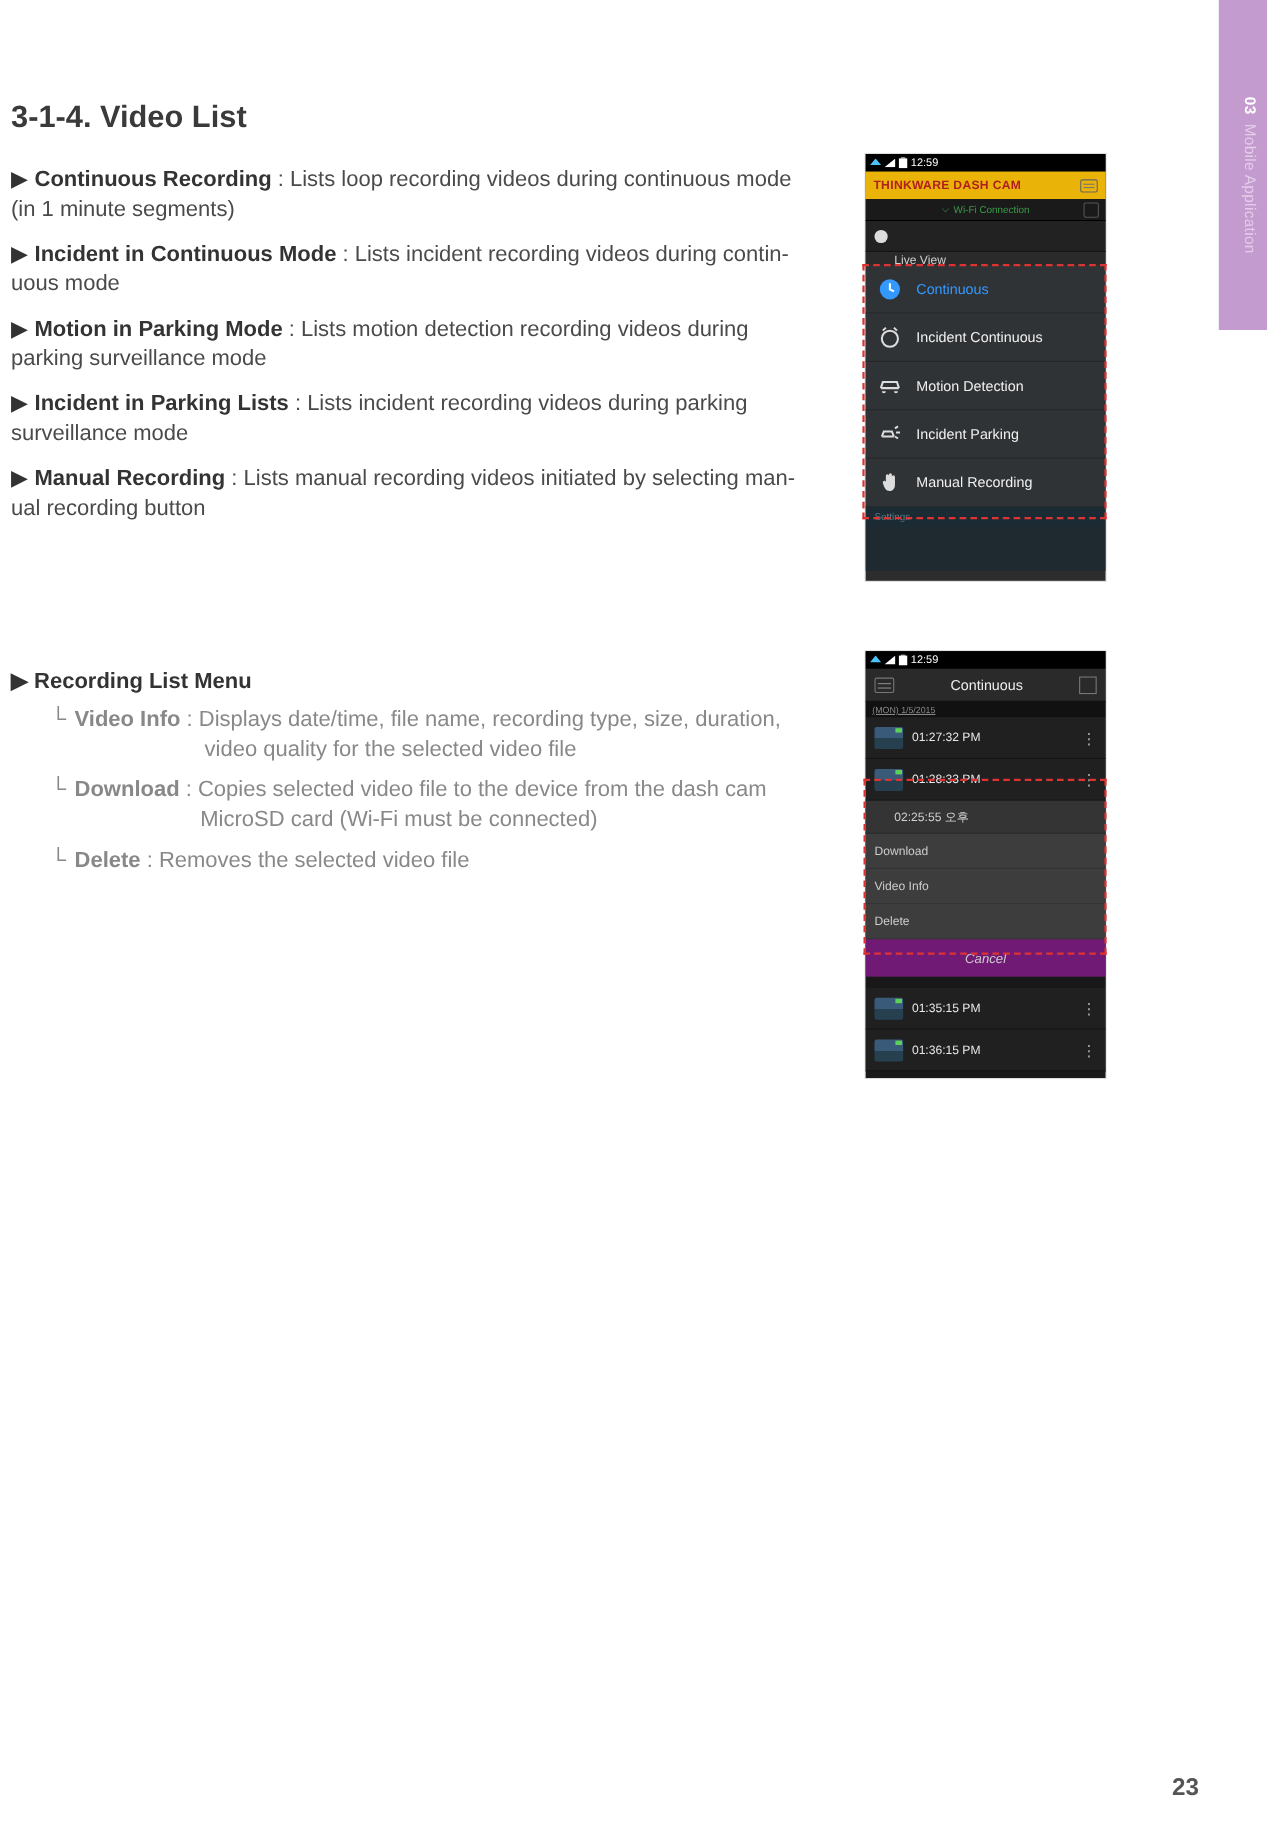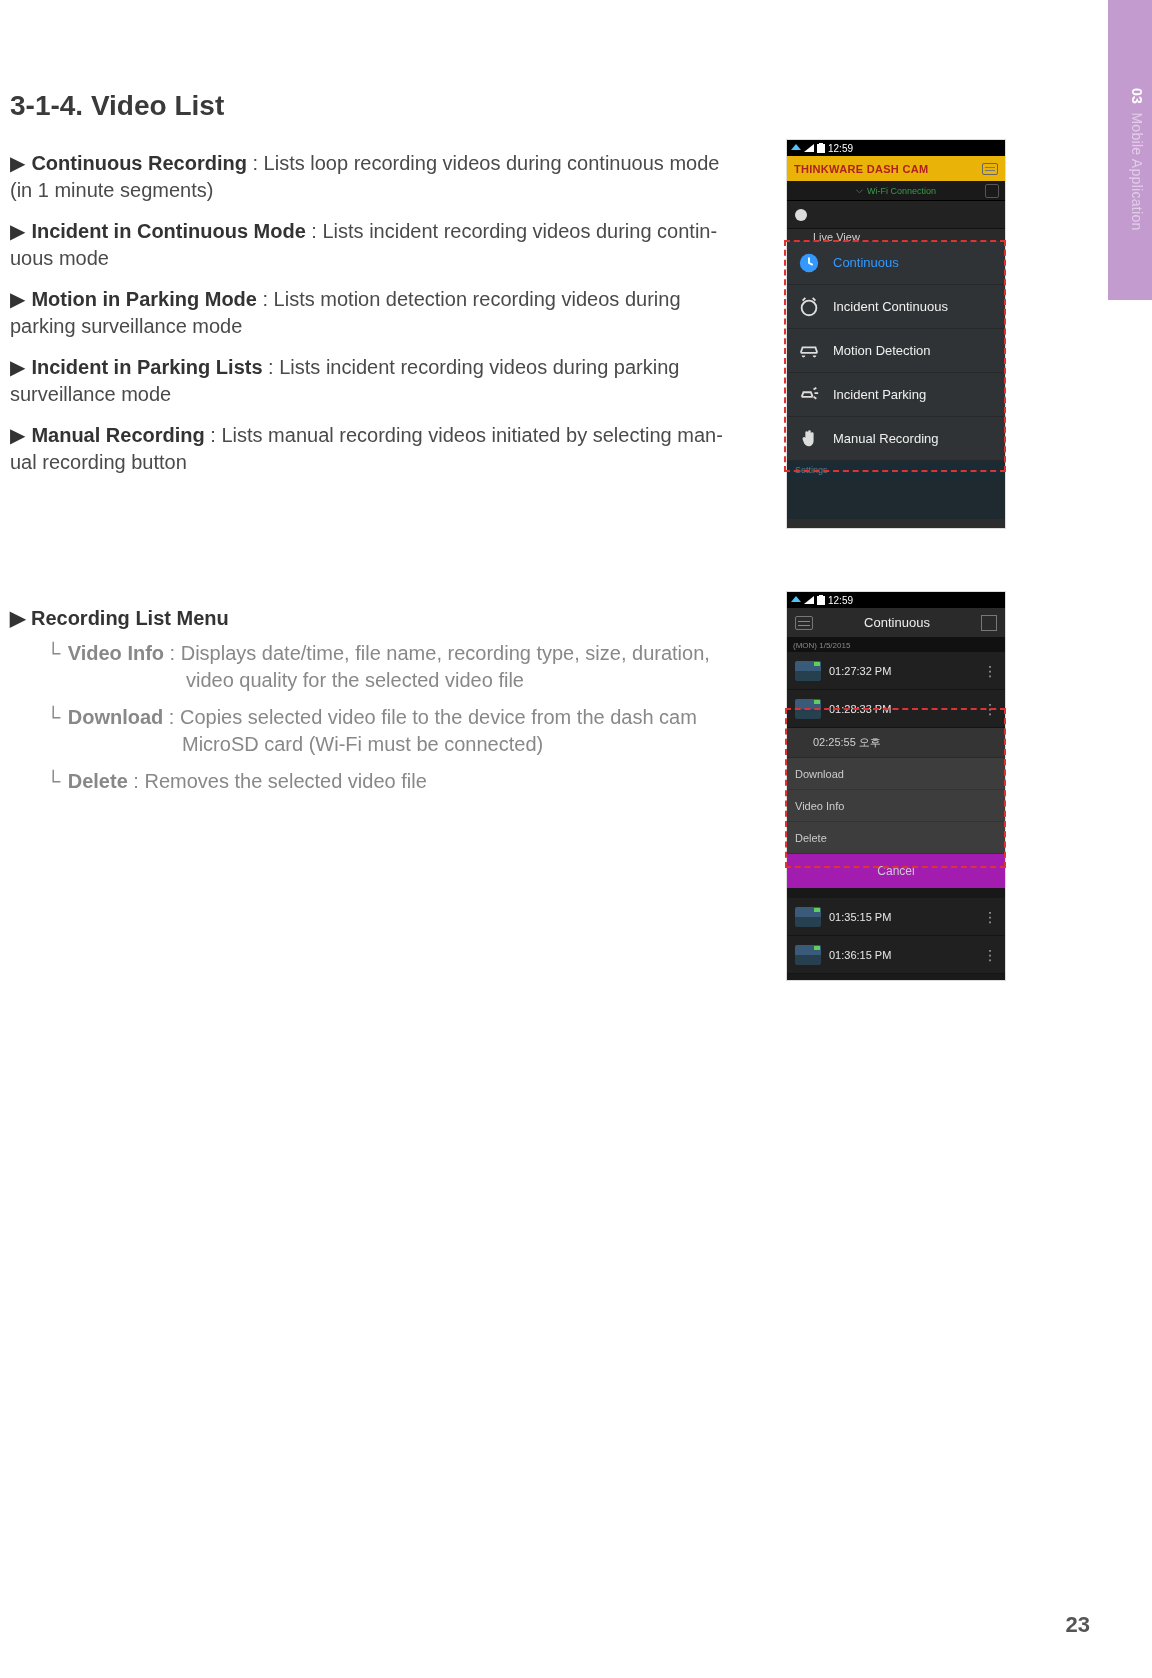--- a/index.html
+++ b/index.html
@@ -124,30 +124,30 @@
   .phone2 {
     position: absolute; left: 787px; top: 592px; width: 218px; height: 388px;
     background: #1a1a1a; box-shadow: 0 0 0 1px #ddd;
   }
   .ph2-hdr { height: 30px; background:#2a2a2a; display:flex; align-items:center; justify-content:space-between; padding:0 8px; border-bottom:1px solid #111;}
   .ph2-hdr .menu-ic { width:18px; height:14px; border:1px solid #777; border-radius:2px; position:relative;}
   .ph2-hdr .menu-ic::before, .ph2-hdr .menu-ic::after {content:"";position:absolute;left:2px;right:2px;height:1px;background:#888;}
   .ph2-hdr .menu-ic::before{top:4px;} .ph2-hdr .menu-ic::after{top:8px;}
   .ph2-hdr .t { color:#eee; font-size:13px; }
   .ph2-hdr .edit-ic { width:16px;height:16px;border:1px solid #777;}
-  .ph2-date { height:14px; background:#111; color:#888; font-size:8px; padding-left:6px; display:flex;align-items:center;}
+  .ph2-date { height:14px; background:#111; color:#888; font-size:8px; padding-left:6px; display:flex;align-items:center;text-decoration:underline;}
   .vid-row { height: 38px; background:#202020; display:flex; align-items:center; padding:18px 8px; gap:8px; border-bottom:1px solid #151515;}
   .vid-row .thumb { width:26px; height:20px; background: linear-gradient(180deg,#3a5a7a 50%,#274050 50%); border-radius:2px; position:relative;}
   .vid-row .thumb::after{content:"";position:absolute;right:1px;top:1px;width:6px;height:4px;background:#5bd05b;}
   .vid-row .time { color:#e8e8e8; font-size:11px; flex:1;}
   .vid-row .dots { color:#aaa; font-size:14px; line-height:8px;}
   .popup { background:#3d3d3d; }
   .popup .sel-time { height:30px; background:#343434; color:#d0d0d0; font-size:11px; display:flex;align-items:center;padding-left:26px; border-bottom:1px solid #2a2a2a;}
   .popup .p-item { height:32px; background:#3d3d3d; color:#ccc; font-size:11px; display:flex;align-items:center;padding-left:8px; border-bottom:1px solid #333;}
-  .popup .p-cancel { height:34px; background:#a21caf; color:#ccc; font-size:12px; display:flex;align-items:center;justify-content:center;}
+  .popup .p-cancel { height:34px; background:#701a75; color:#ccc; font-size:12px; display:flex;align-items:center;justify-content:center;font-style:italic;}
   .dashed2 {
     position: absolute; left: 785px; top: 708px; width: 221px; height: 160px;
     border: 2px dashed #d33; pointer-events:none;
   }
 
   
   svg { display:block; }
 </style>
 </head>
 <body>

